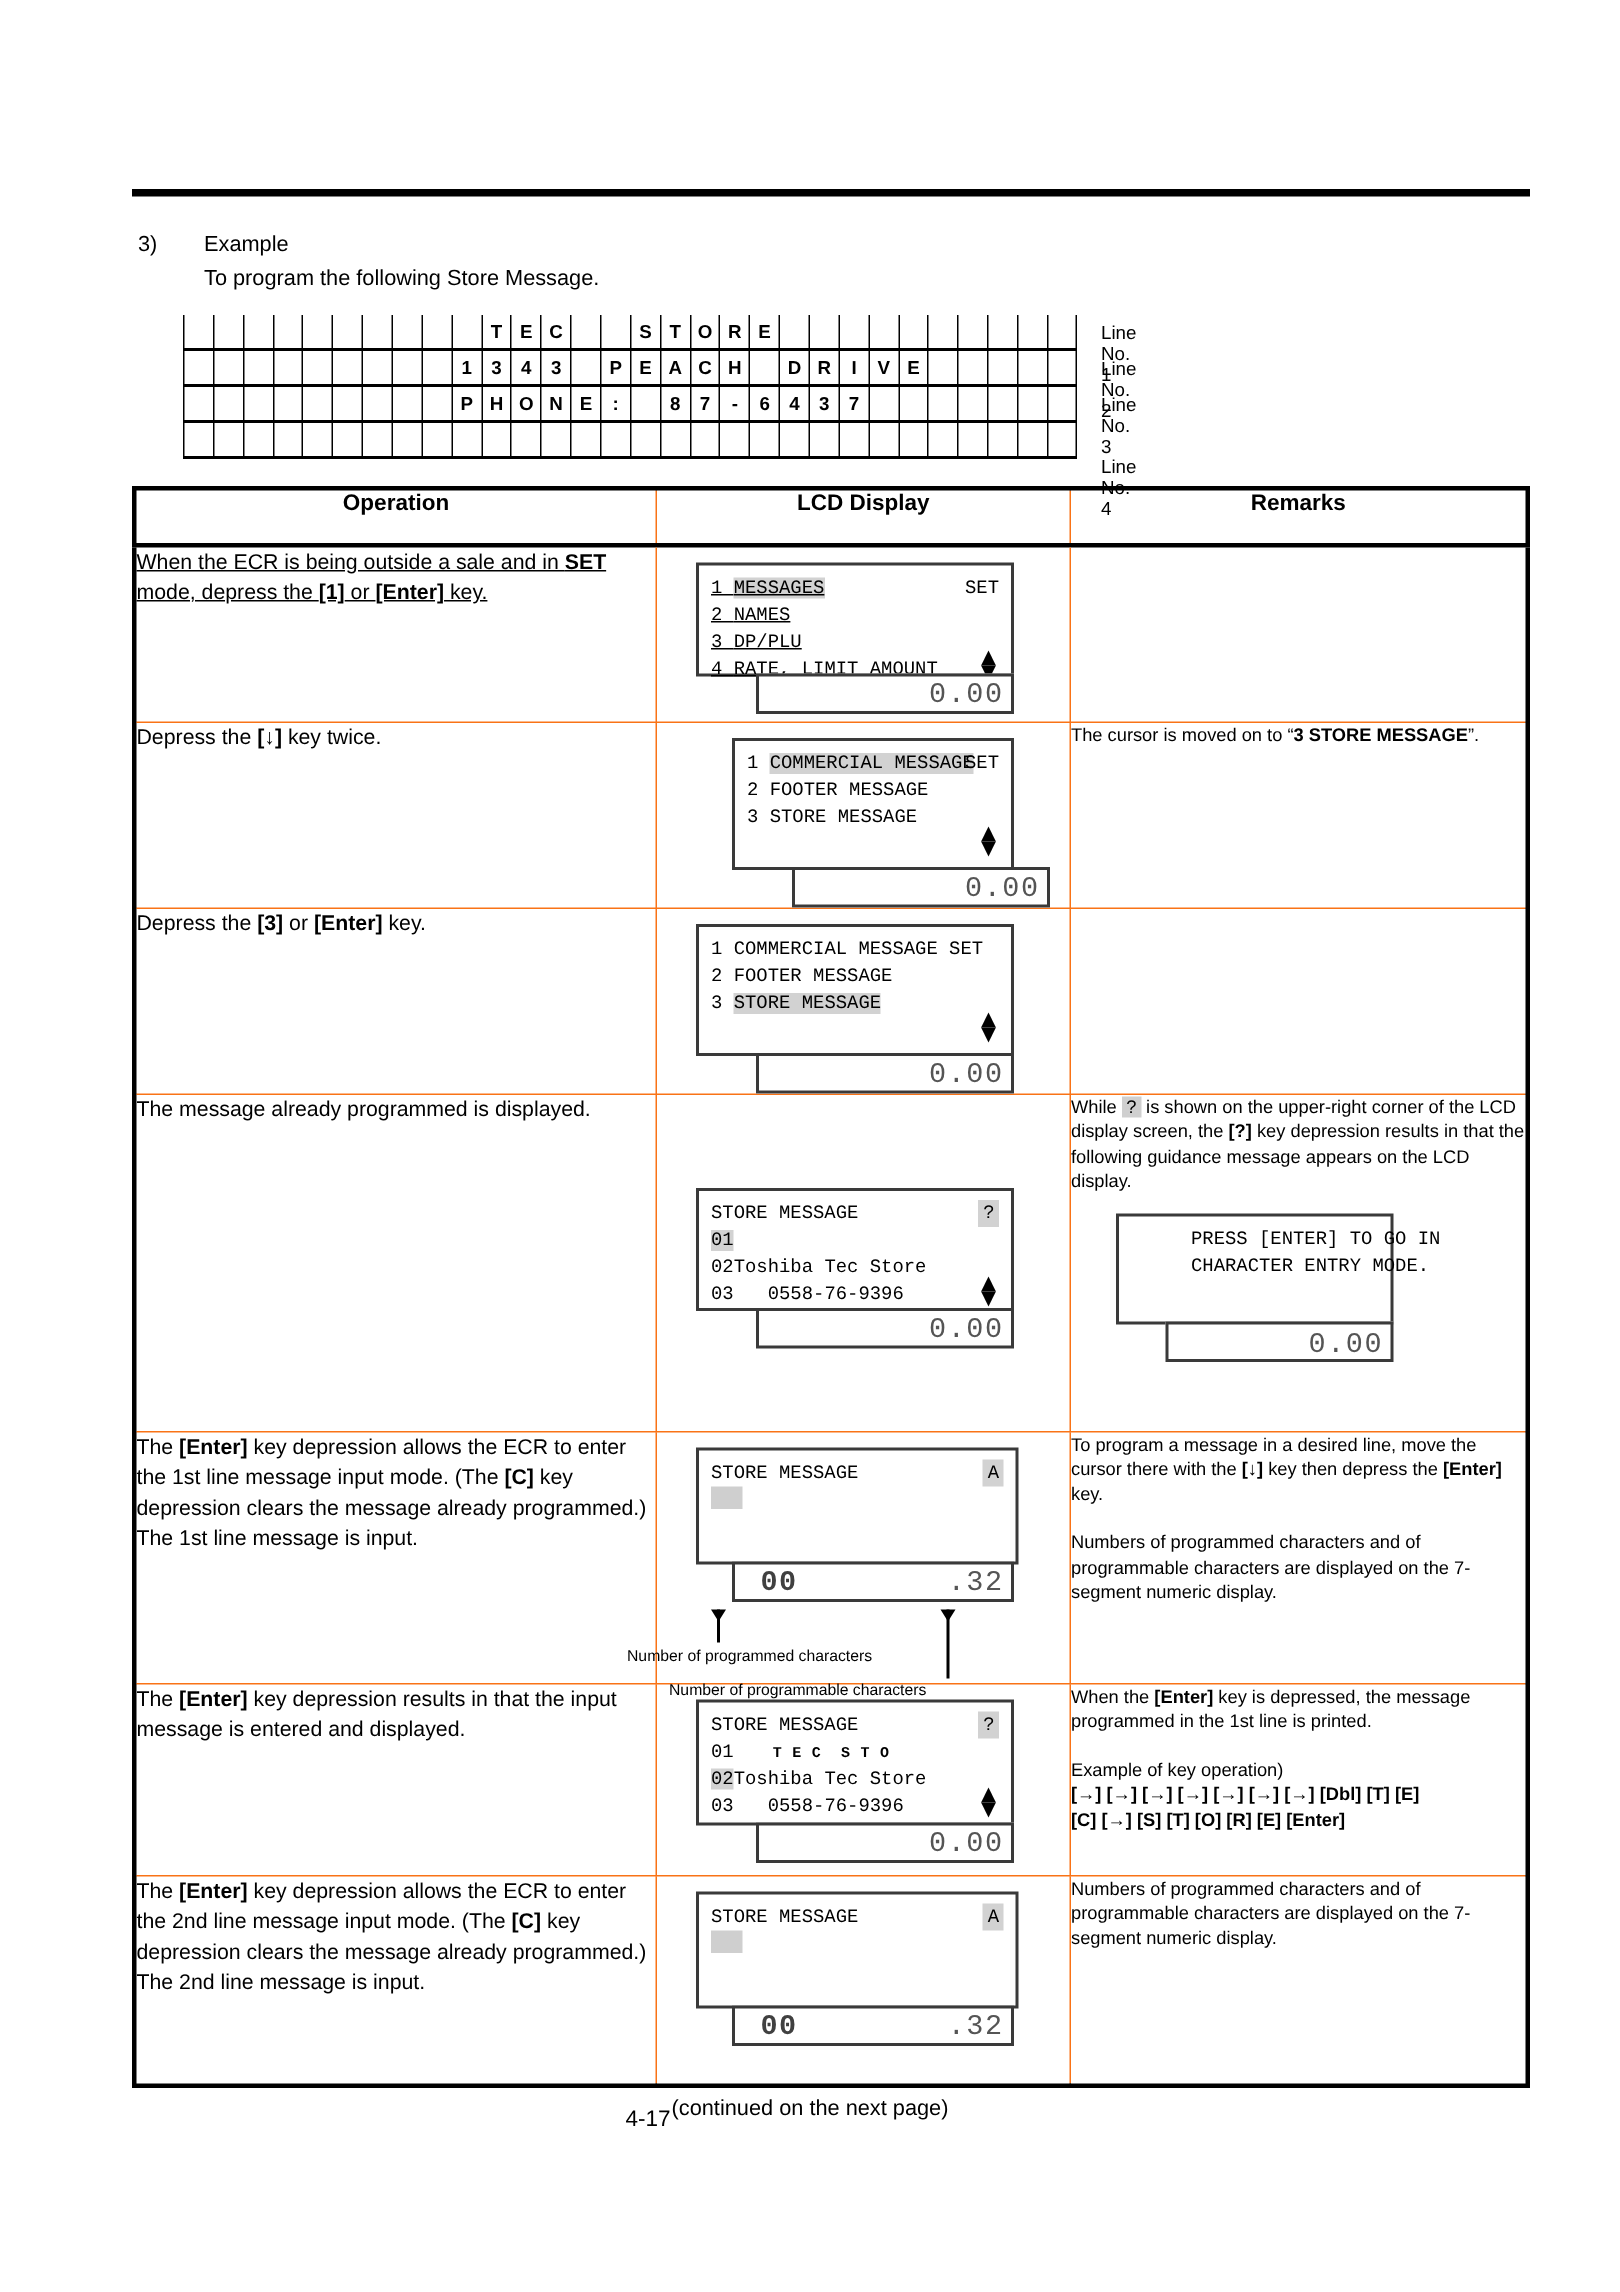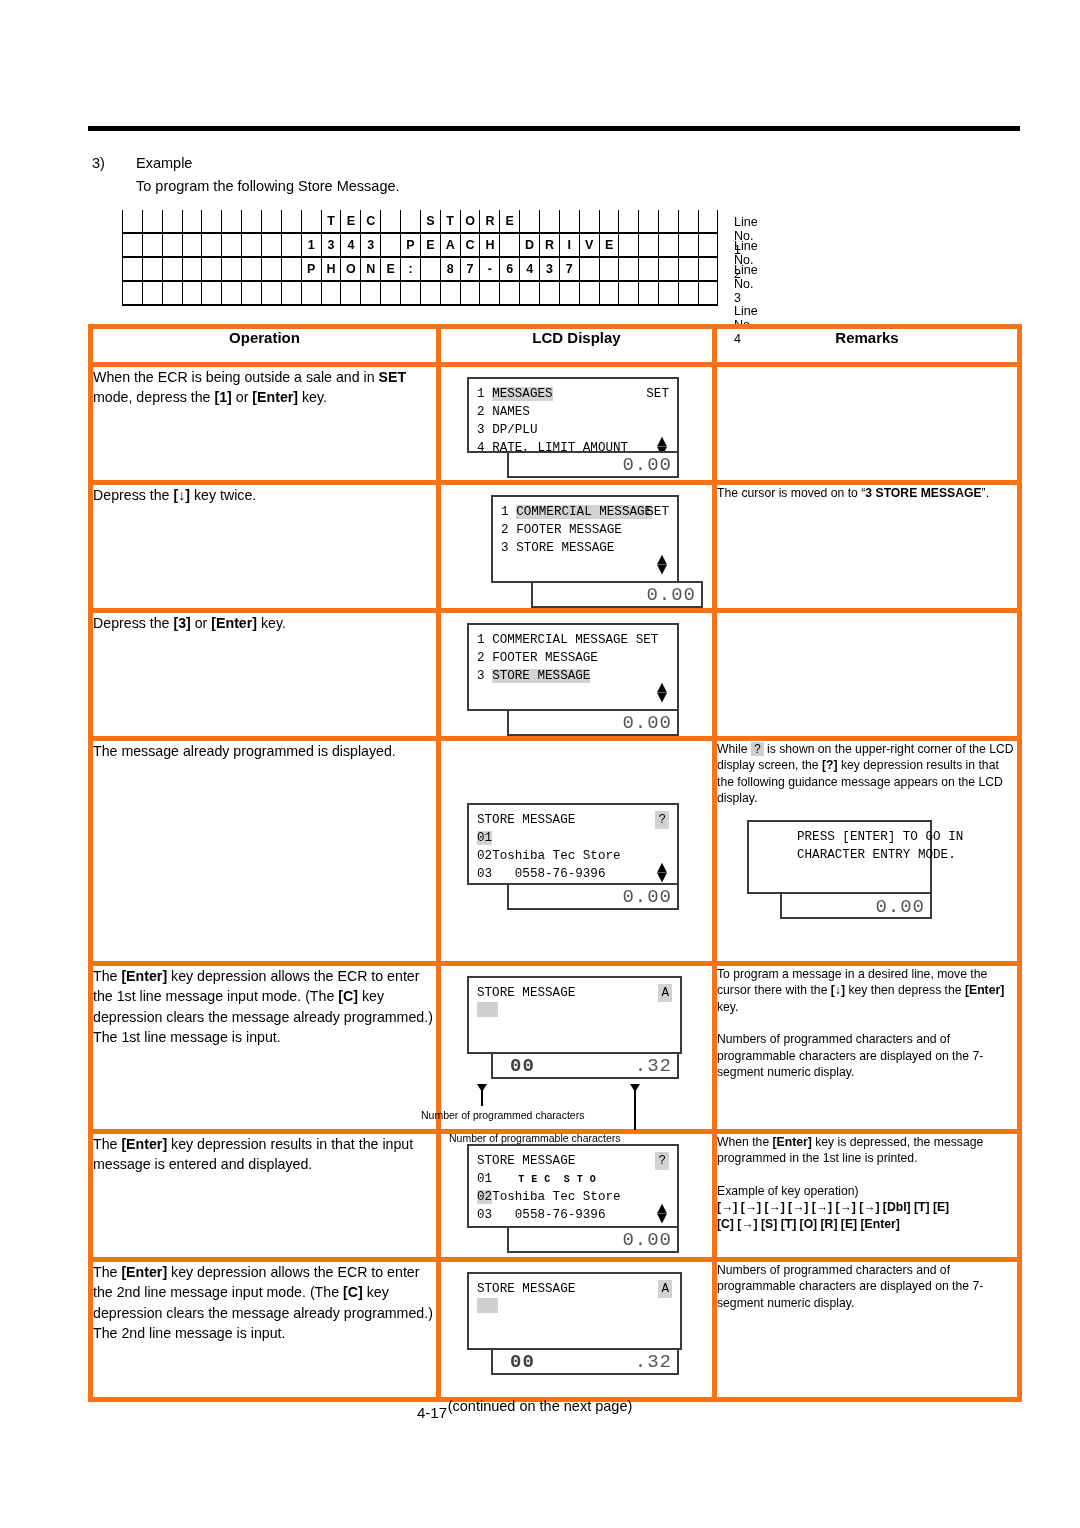--- a/index.html
+++ b/index.html
@@ -37,21 +37,21 @@
     font-size:12.5px; font-weight:bold;
     text-align:center; line-height:22px;
     letter-spacing:0;
   }
   .gcell:last-child { border-right:1.5px solid #000; }
   .grid-base { position:absolute; left:0; bottom:0; width:596px; height:2px; background:#000; }
   .line-lbl { position:absolute; left:612px; font-size:12.5px; }
 
   
   .tbl { position:absolute; left:88px; top:324px; width:932px; border-collapse:collapse; table-layout:fixed; }
-  .tbl td, .tbl th { border:5px solid #f97316; vertical-align:top; padding:0; }
+  .tbl td, .tbl th { border:1px solid #f97316; vertical-align:top; padding:0; }
   .tbl { border:3px solid #000; }
   col.c-op { width:348px; }
   col.c-lcd { width:276px; }
   col.c-rm { width:305px; }
   .hdr-cell {
     height:38px; text-align:center; font-size:15px; font-weight:bold;
     vertical-align:middle; border-bottom:3px solid #000 !important;
   }
   .op-cell { padding:14px 10px 10px 14px; font-size:14.2px; line-height:1.43; }
   .rm-cell { padding:12px 8px 8px 10px; font-size:12.2px; line-height:1.34; }
@@ -262,21 +262,21 @@
         <col class="c-rm">
       </colgroup>
     <thead>
       <tr>
         <th class="hdr-cell">Operation</th>
         <th class="hdr-cell">LCD Display</th>
         <th class="hdr-cell">Remarks</th>
       </tr>
     </thead>
     <tbody id="tbody">
-        <tr style="height: 118px;">
+        <tr style="height: 118px; text-decoration: underline;">
           <td class="op-cell">When the ECR is being outside a sale and in <b>SET</b> mode, depress the <b>[1]</b> or <b>[Enter]</b> key.</td>
           <td class="lcd-cell">
             <div style="position: relative; padding: 10px 0px 0px 26px;">
               <div class="lcd-unit" style="width: 212px; margin-left: 0px; margin-top: 0px;">
                 <div class="lcd-box" style="height: 76px;">
                   <div class="lcd-line"><span>1 </span><span class="lcd-hl">MESSAGES</span><span class="lcd-right">SET</span></div>
                   <div class="lcd-line"><span>2 </span><span>NAMES</span></div>
                   <div class="lcd-line"><span>3 </span><span>DP/PLU</span></div>
                   <div class="lcd-line"><span>4 </span><span>RATE, LIMIT AMOUNT</span><span class="lcd-arrows" style="top: -3px;">▲<br>▼</span></div>
                 </div>

